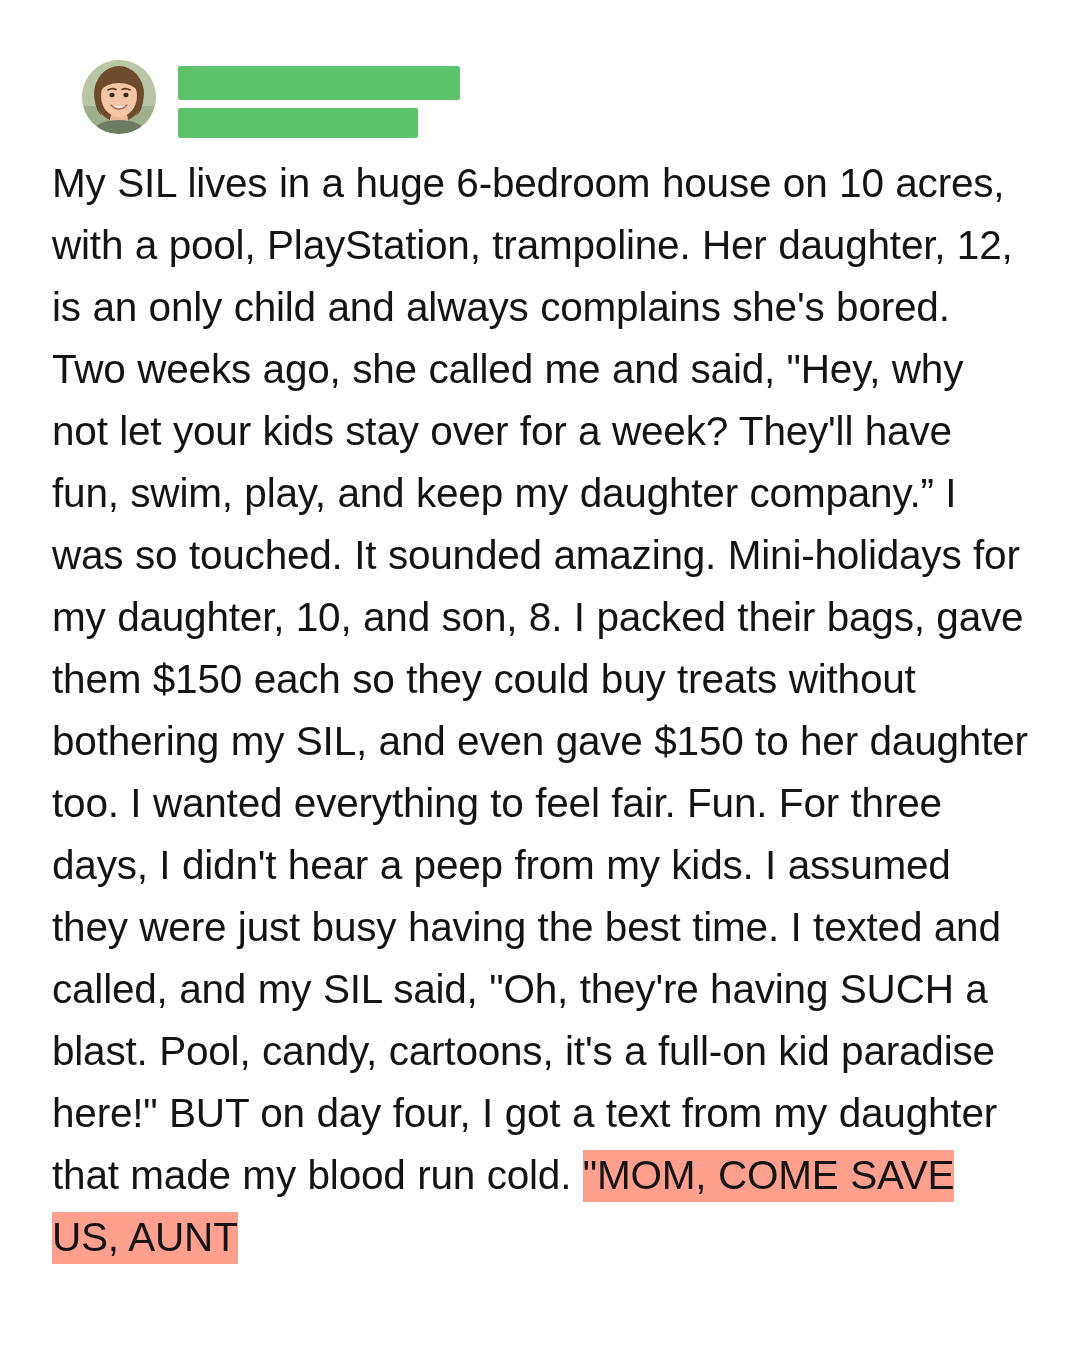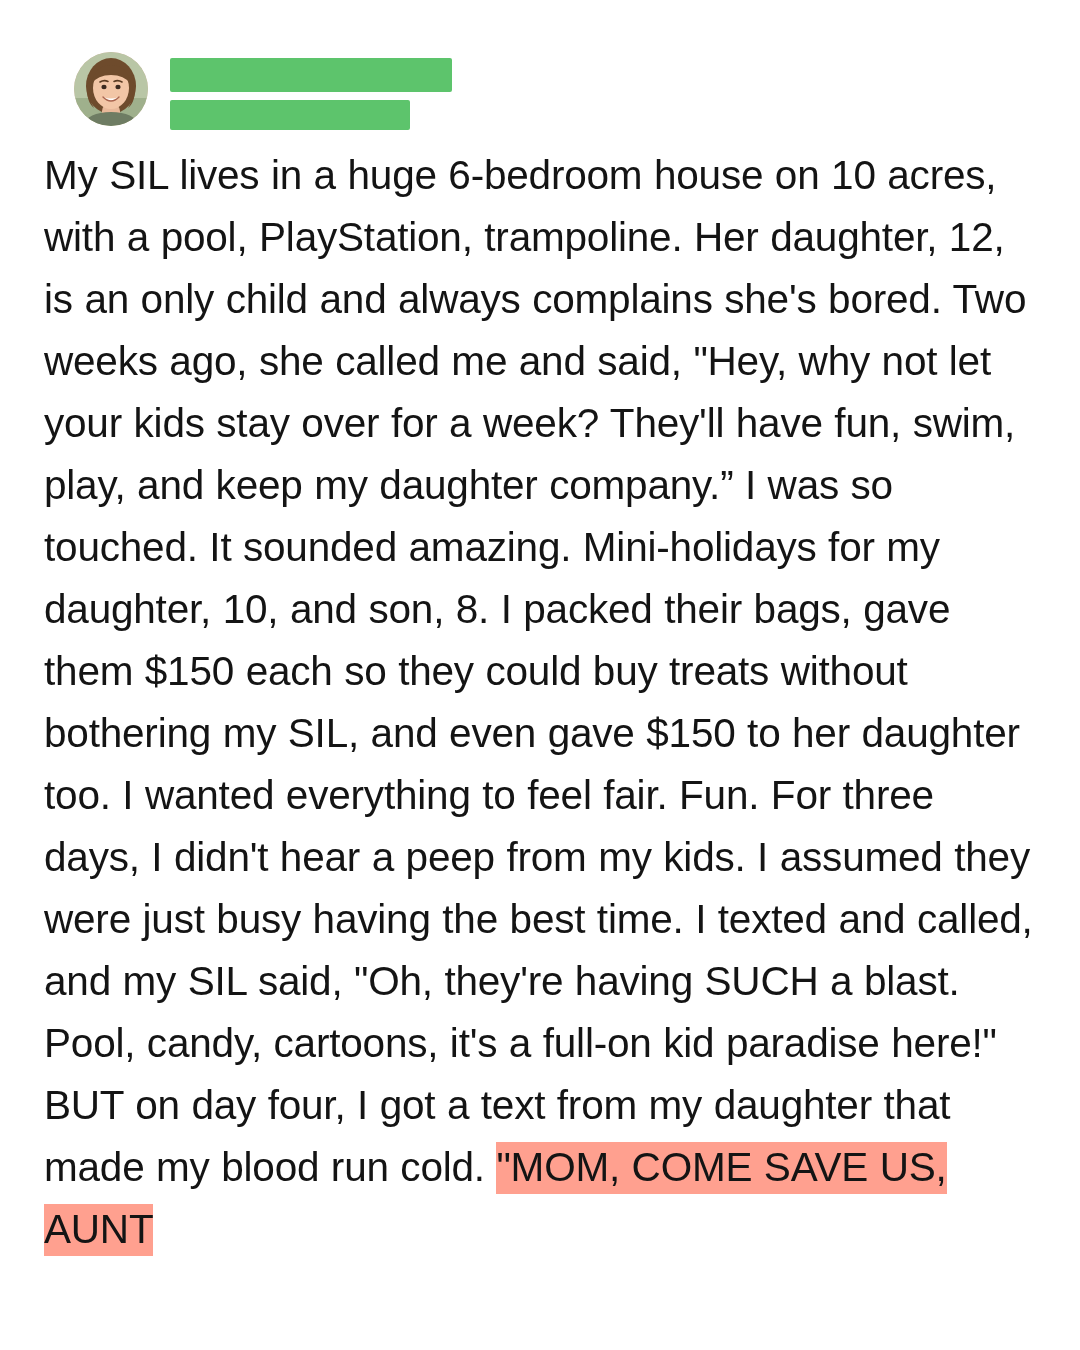--- a/index.html
+++ b/index.html
@@ -13,21 +13,21 @@
     overflow: hidden;
     font-family: "Liberation Sans", sans-serif;
     color: #1a1a1a;
   }
 
   .post {
     width: 1080px;
     height: 1350px;
     position: relative;
     box-sizing: border-box;
-    padding: 0;
+    padding: 8px;
     background: #ffffff;
     border-radius: 6px;
   }
 
   
   .post-header {
     display: flex;
     align-items: flex-start;
     padding: 52px 0 0 74px;
     height: 118px;

